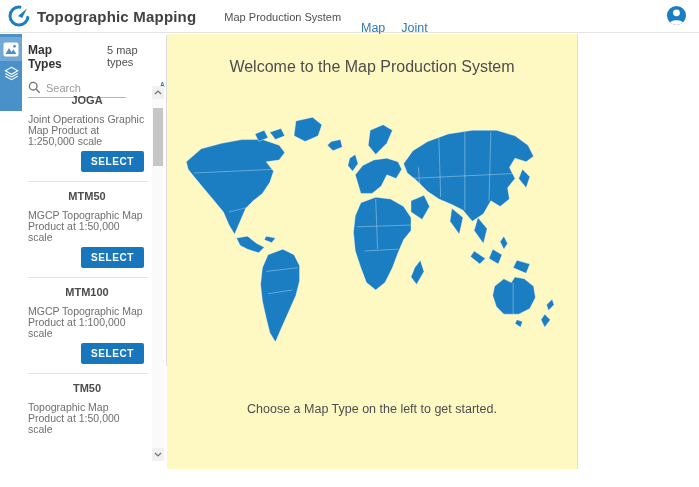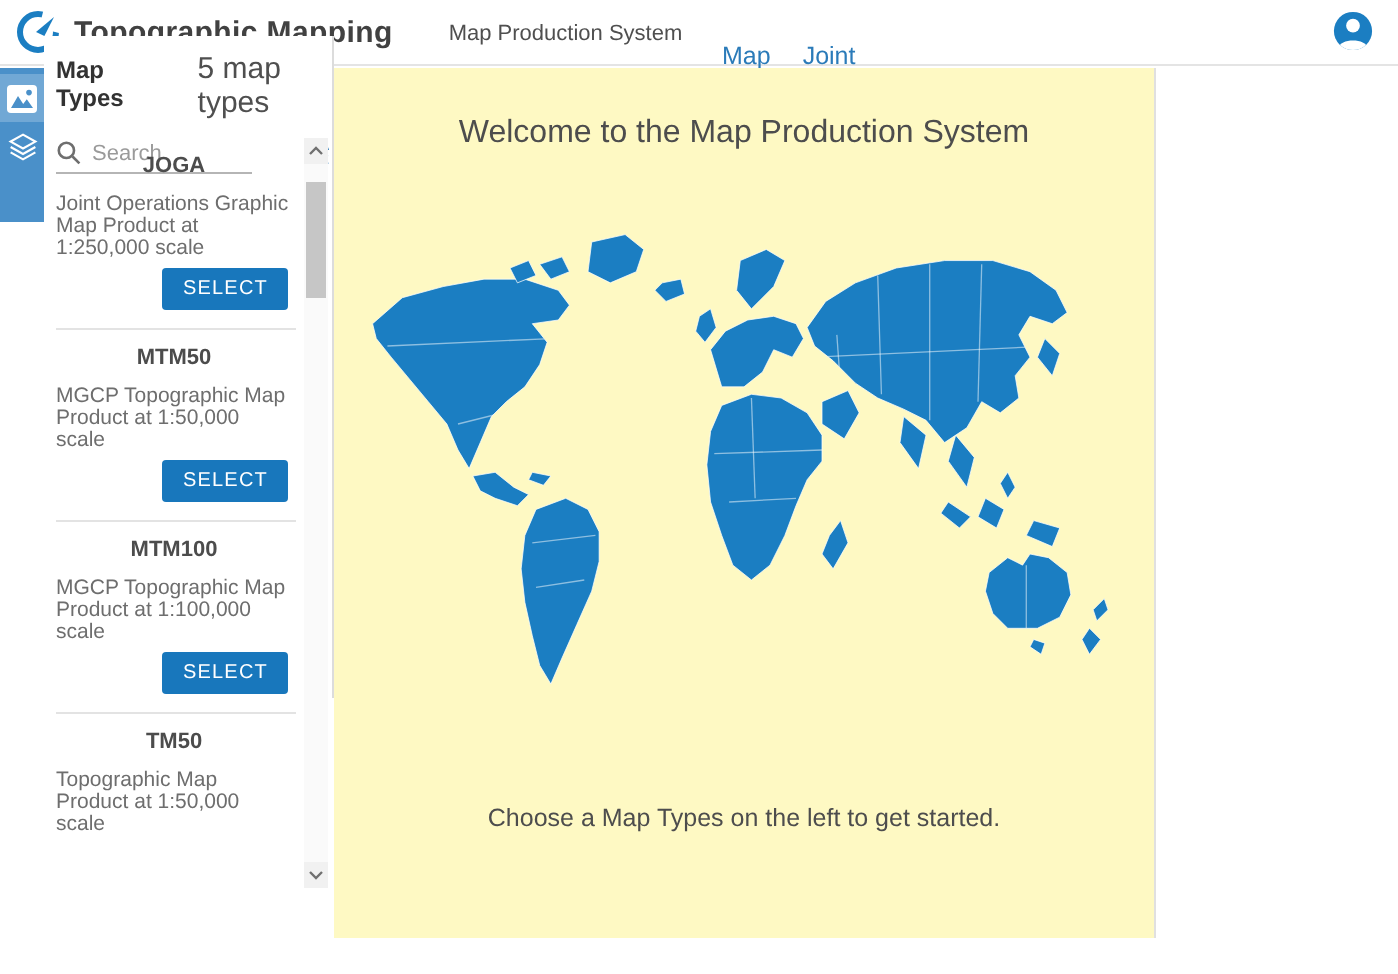--- a/index.html
+++ b/index.html
@@ -20,44 +20,44 @@
   .avatar { position:absolute; right:12px; top:5px; width:21px; height:21px; cursor:pointer; }
 
   
   .rail { position:absolute; left:0; top:34px; width:22px; height:453px; background:#fff; }
   .rail-blue { width:22px; height:77px; background:#4a90c9; padding-top:3px; }
   .rail-btn { width:22px; height:24px; display:flex; align-items:center; justify-content:center;
     cursor:pointer; border:none; background:transparent; }
   .rail-btn.selected { background:rgba(255,255,255,.22); }
 
   
-  .sidebar { position:absolute; left:22px; top:18px; width:145px; height:331px; background:#fff;
+  .sidebar { position:absolute; left:22px; top:35px; width:145px; height:331px; background:#fff;
     border-right:1px solid #dcdcdc; }
   .side-head { padding:8px 6px 0 6px; display:flex; justify-content:space-between; align-items:baseline; }
   .side-title { font-size:12px; font-weight:700; color:#323232; }
-  .side-count { font-size:15px; color:#4f4f4f;margin-left:25px; }
+  .side-count { font-size:11px; color:#4f4f4f;margin-left:25px; }
   .search-row { display:flex; align-items:center; margin:10px 4px 0 6px;gap:26px; }
   .search-underline { display:flex; align-items:center; border-bottom:1px solid #b5b5b5;
     padding-bottom:3px; flex:1; }
   .search-input { border:none; outline:none; font-family:inherit; font-size:11px; width:80px;
     margin-left:5px; color:#555; }
   .search-input::placeholder { color:#9a9a9a; }
   .sort-btn { display:flex; align-items:center; background:none; border:none; cursor:pointer;
     margin-left:8px; padding:0 2px 2px 0; }
   .sort-letters { display:flex; flex-direction:column; font-size:6.5px; font-weight:700;
     color:#2b7bb9; line-height:.95; }
   .sort-arrow { font-size:10px; color:#2b7bb9; line-height:1; margin-left:1px; }
 
   .list { position:absolute; left:0; top:51px; width:130px; height:375px; overflow:hidden; }
   .card { padding:8px 6px 9px 6px; }
   .card-name { font-size:11px; font-weight:700; color:#4c4c4c;text-align:center; }
   .card-desc { margin-top:8px; font-size:10.5px; line-height:11px; color:#6e6e6e; width:118px; }
   .card-actions { text-align:right; margin-top:4px; padding-right:2px; }
   .select-btn { background:#1877bc; color:#fff; border:none; border-radius:2px; cursor:pointer;
-    font-family:inherit; font-size:10px; font-weight:400; letter-spacing:.6px; padding:5px 10px; }
+    font-family:inherit; font-size:10px; font-weight:700; letter-spacing:.6px; padding:5px 10px; }
   .divider { height:1px; background:#e3e3e3; margin:0 4px 0 6px; }
 
   
   .sb-scroll { position:absolute; right:2px; top:51px; width:12px; height:375px; background:#fafafa; }
   .sb-arrow { width:12px; height:13px; display:flex; align-items:center; justify-content:center;
     background:#f1f1f1; border:none; cursor:pointer; }
   .sb-arrow.down { position:absolute; bottom:0; }
   .sb-thumb { position:absolute; top:22px; left:1px; width:10px; height:58px; background:#c6c6c6;
     cursor:grab; }
 
@@ -247,16 +247,16 @@
         <path d="M214,98 L216,152"></path>
         <path d="M260,64 L262,92"></path>
         <path d="M282,32 L284,96"></path>
         <path d="M310,26 L310,110"></path>
         <path d="M338,26 L336,100"></path>
         <path d="M248,76 L376,70"></path>
         <path d="M362,188 L362,222"></path>
       </g>
     </svg>
 
-    <div class="instruction">Choose a Map Types on the left to get started.</div>
+    <div class="instruction">Choose a Map Type on the left to get started.</div>
   </div>
 
 </div>
 
 </body></html>

